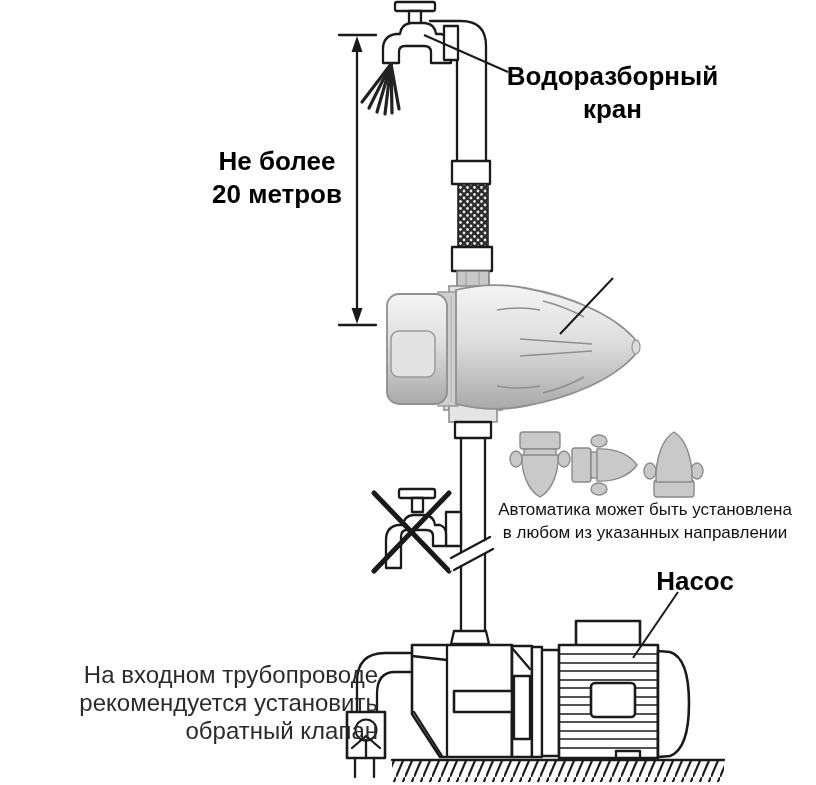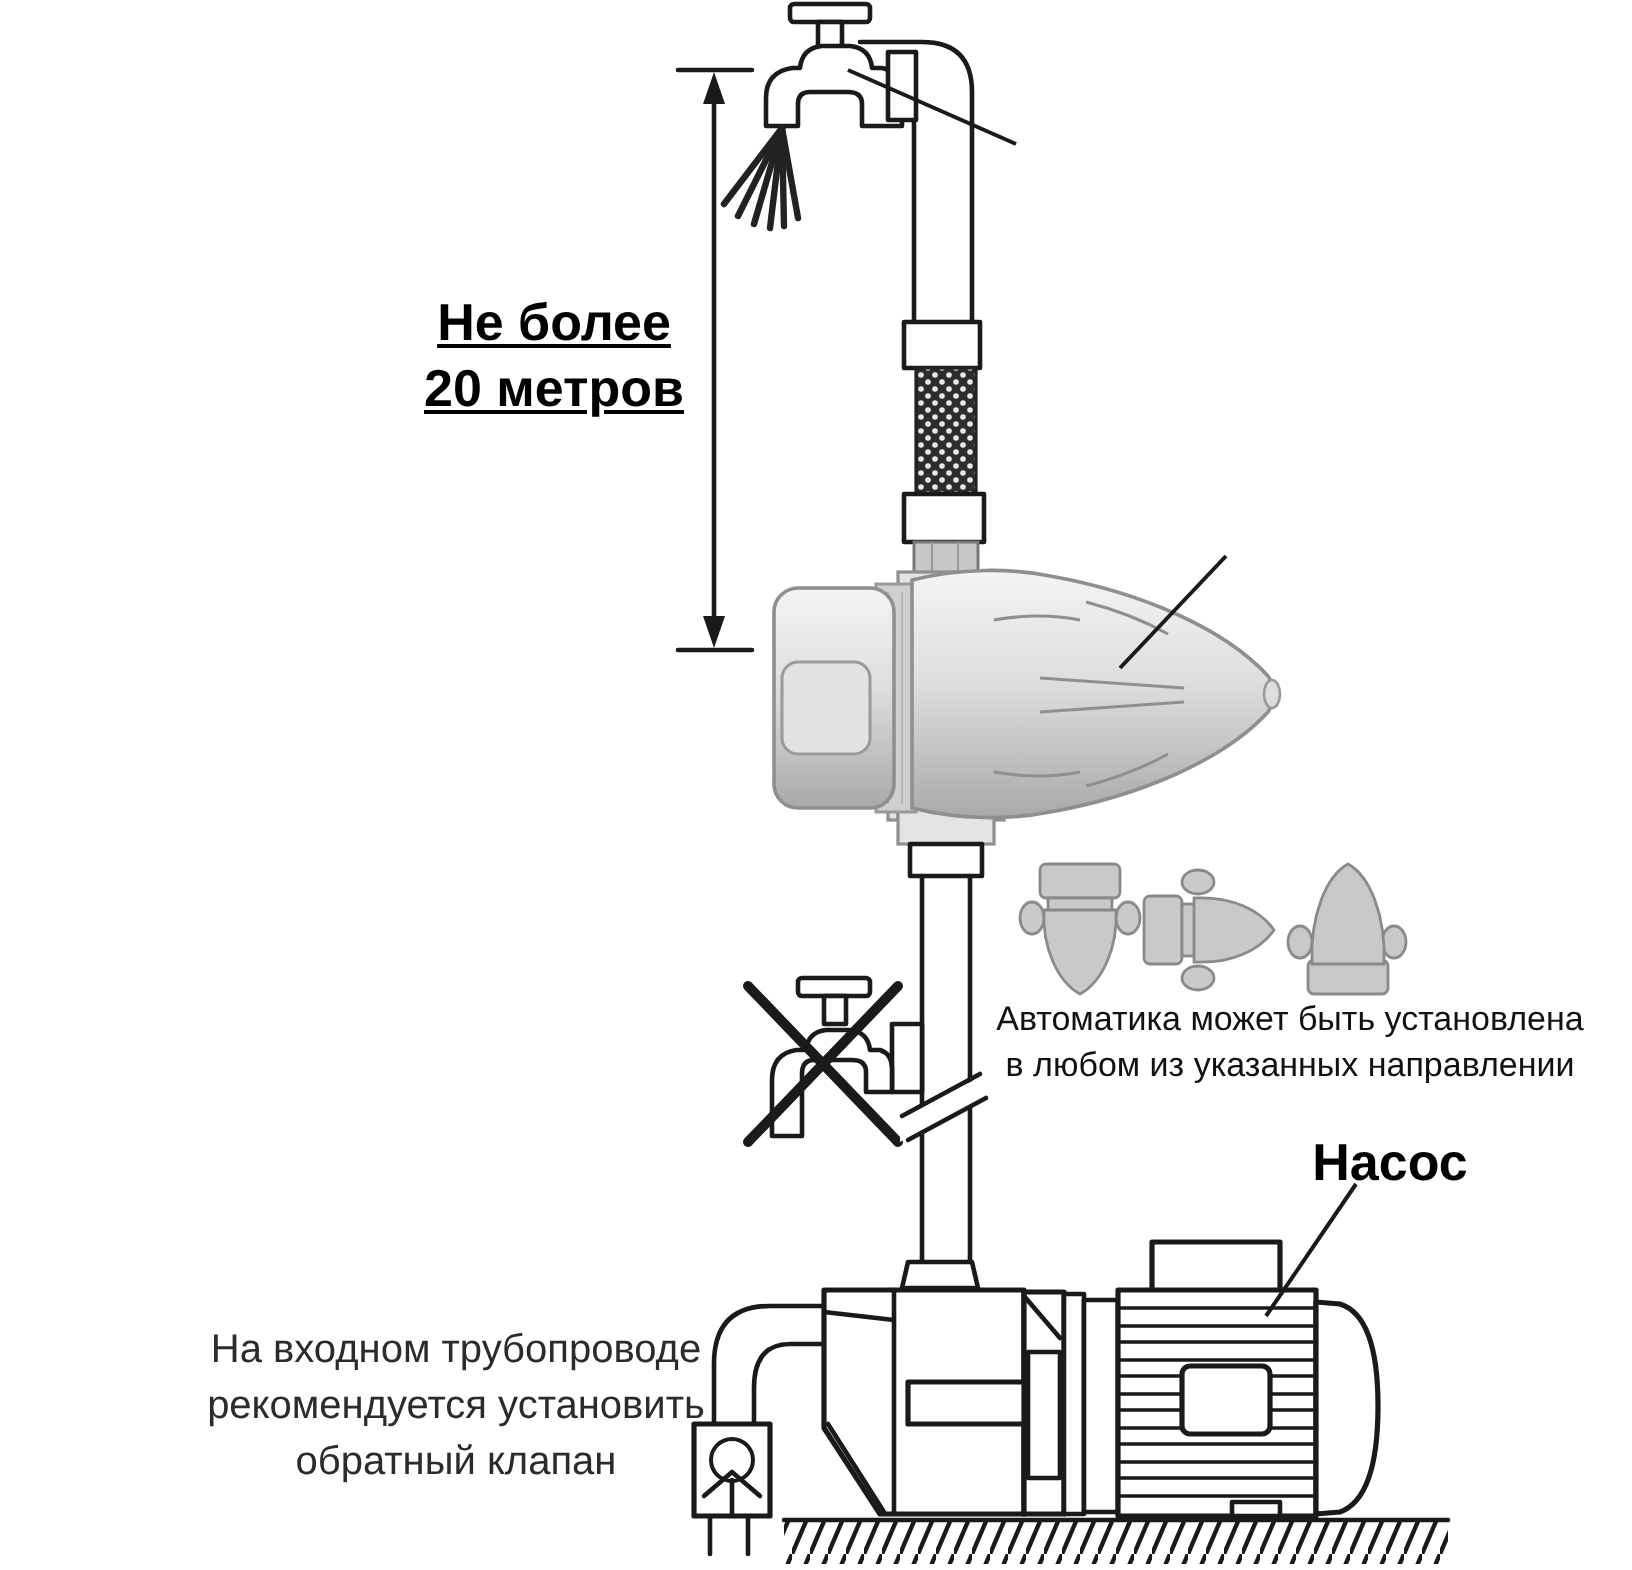--- a/index.html
+++ b/index.html
@@ -7,21 +7,21 @@
     --device-light:#f3f3f3; --device-mid:#dcdcdc; --device-dark:#a9a9a9;
     --hose:#2d2d2d; --icon-fill:#c9c9c9; --icon-stroke:#8a8a8a; --bg:#ffffff;
   }
   html,body{margin:0;padding:0;background:var(--bg);}
   #stage{position:relative;width:816px;height:785px;background:var(--bg);overflow:hidden;
          font-family:"Liberation Sans","DejaVu Sans",sans-serif;}
   #stage svg{position:absolute;left:0;top:0;}
   .label{position:absolute;white-space:pre-line;color:var(--text);}
   .label-bold{font-weight:bold;font-size:26px;line-height:33px;text-align:center;}
   .label-caption{font-size:17px;line-height:23px;text-align:center;color:#111;}
-  .label-note{font-size:20px;line-height:28px;text-align:center;color:var(--note-text);}
+  .label-note{font-size:24px;line-height:28px;text-align:right;color:var(--note-text);}
   
   .ln{stroke:var(--line);fill:none;stroke-width:2.3;stroke-linecap:round;stroke-linejoin:round;}
   .lnf{stroke:var(--line);fill:#fff;stroke-width:2.3;stroke-linejoin:round;}
   .lnf25{stroke:var(--line);fill:#fff;stroke-width:2.6;stroke-linejoin:round;}
   .dev{fill:url(#devGrad);stroke:#8f8f8f;stroke-width:1.8;}
   .devflat{fill:#e4e4e4;stroke:#8f8f8f;stroke-width:1.6;}
   .devrib{stroke:#8f8f8f;stroke-width:1.5;fill:none;}
   .orient{fill:var(--icon-fill);stroke:var(--icon-stroke);stroke-width:1.4;}
   .spray{stroke:#222;stroke-width:3.2;stroke-linecap:round;}
   .xmark{stroke:var(--line);stroke-width:5;stroke-linecap:round;}
@@ -205,23 +205,25 @@
       <line class="ln" x1="392" y1="760" x2="724" y2="760" stroke-width="3.2"></line>
       <rect x="392" y="761" width="332" height="21" fill="url(#hatchPat)"></rect>
     </g>
   </g>
 
   <line class="leader" x1="508" y1="72" x2="424" y2="35"></line>
   <line class="leader" x1="613" y1="278" x2="560" y2="334"></line>
   <line class="leader" x1="678" y1="592" x2="633" y2="658"></line>
 </svg>
 
-<div class="label label-bold" style="left:197px;top:145px;width:160px;text-decoration:underline;">Не более
+<div class="label label-bold" style="left:197px;top:145px;width:160px;">Не более
 20 метров</div>
 
+<div class="label label-bold" style="left:505px;top:60px;width:215px;">Водоразборный
+кран</div>
 
 
 <div class="label label-caption" style="left:478px;top:498px;width:334px;">Автоматика может быть установлена
 в любом из указанных направлении</div>
 
 <div class="label label-bold" style="left:650px;top:565px;width:90px;">Насос</div>
 
 <div class="label label-note" style="left:78px;top:661px;width:300px;">На входном трубопроводе
 рекомендуется установить
 обратный клапан</div>

